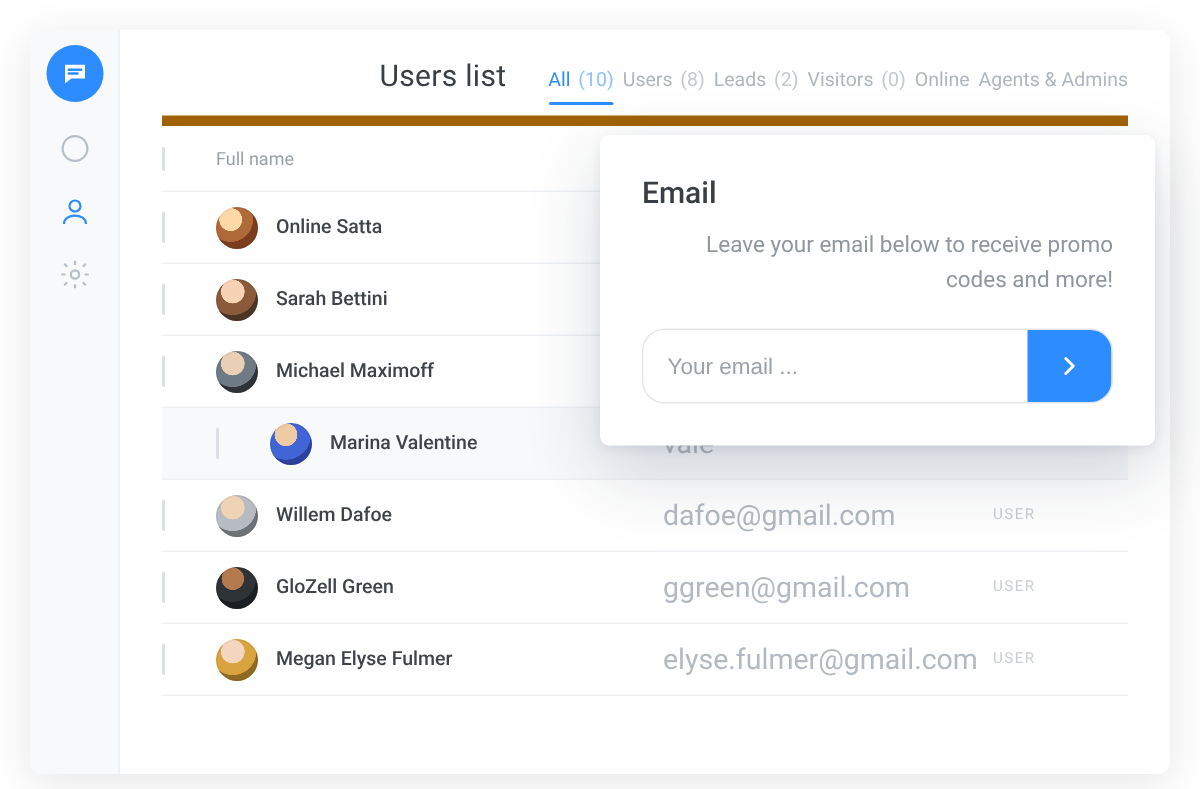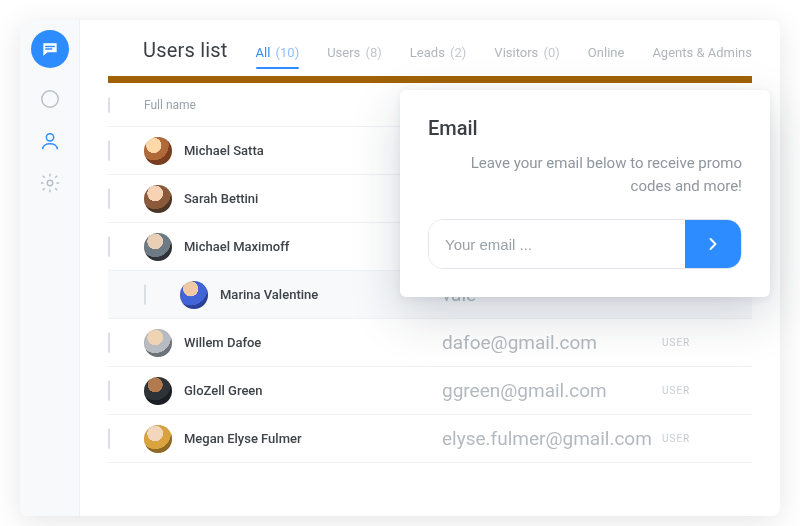--- a/index.html
+++ b/index.html
@@ -41,21 +41,21 @@
     display:flex;align-items:center;justify-content:center;
     cursor:pointer;
   }
   .side-icon.active { color: #2d8cff; }
 
   
   .main { flex: 1; padding: 18px 28px 0 28px; overflow: hidden; }
   .header { display: flex; align-items: baseline; gap: 28px; margin-bottom: 8px; justify-content: flex-end; }
   .title { font-size: 20px; color: #3a3f45; font-weight: 400; letter-spacing: .2px; }
 
-  .tabs { display: flex; gap: 28px; font-size: 13px; }
+  .tabs { display: flex; gap: 6px; font-size: 13px; }
   .tab { color: #b0b6bd; cursor: pointer; padding-bottom: 8px; position: relative; white-space: nowrap; }
   .tab .count { color: #c4c9cf; margin-left: 2px; }
   .tab.active { color: #2d8cff; }
   .tab.active .count { color: #8ec1ff; }
   .tab.active::after {
     content:""; position:absolute; left:0; right:0; bottom:-1px; height:2px; background:#2d8cff; border-radius:2px;
   }
 
   
   .table { border-top: 7px solid #a16207; }
@@ -158,21 +158,21 @@
         <div><span class="check"></span></div>
         <div>Full name</div>
         <div>Email</div>
         <div></div>
       </div>
       <div id="rows">
           <div class="row">
             <div><span class="check"></span></div>
             <div class="user-cell">
               <span class="avatar av0"></span>
-              <span class="name">Michael Satta</span>
+              <span class="name">Online Satta</span>
             </div>
             <div class="email"></div>
             <div class="type"></div>
           </div>
           <div class="row">
             <div><span class="check"></span></div>
             <div class="user-cell">
               <span class="avatar av1"></span>
               <span class="name">Sarah Bettini</span>
             </div>

